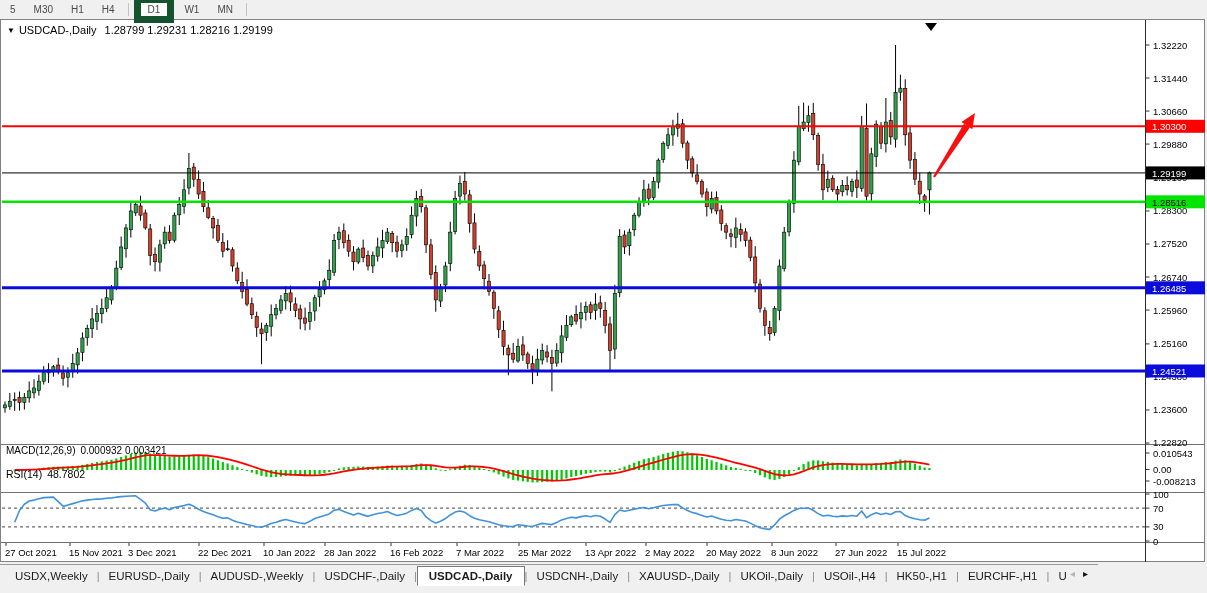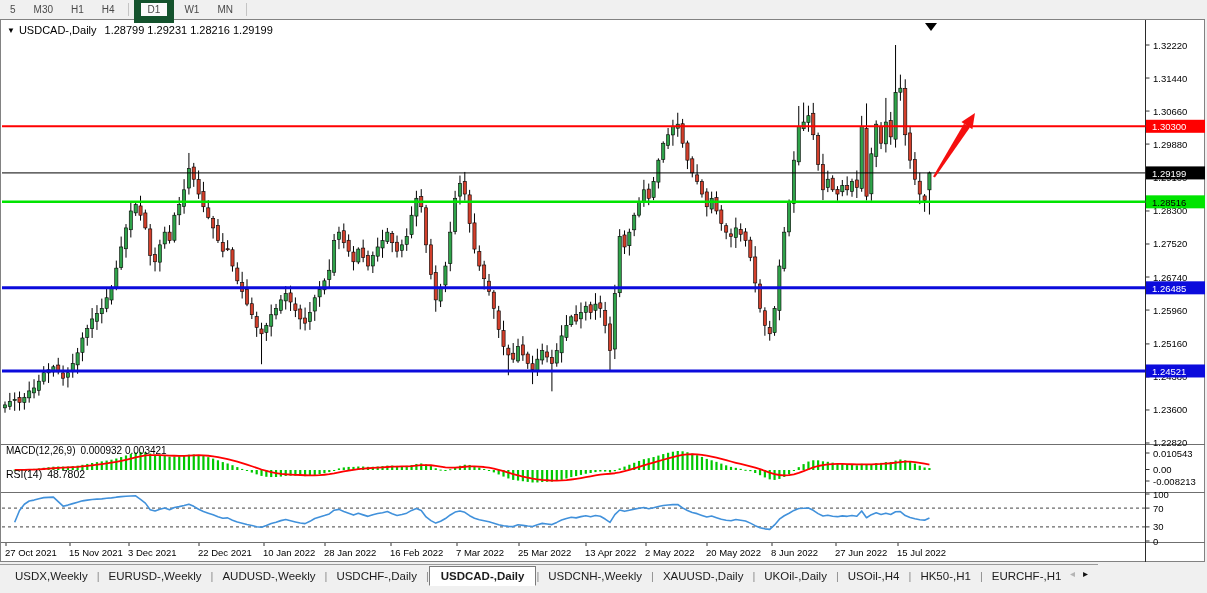--- a/index.html
+++ b/index.html
@@ -762,29 +762,29 @@
   </div>
 
   <div class="overlay" id="rsi-label">
     <span>RSI(14)</span><span class="ind-val">48.7802</span>
   </div>
 
   <div id="tab-bar">
     <div id="tab-row">
         <span class="tab">USDX,Weekly</span>
         <span class="tab-sep">|</span>
-        <span class="tab">EURUSD-,Weekly</span>
+        <span class="tab">EURUSD-,Daily</span>
         <span class="tab-sep">|</span>
         <span class="tab">AUDUSD-,Weekly</span>
         <span class="tab-sep">|</span>
         <span class="tab">USDCHF-,Daily</span>
         <span class="tab-sep">|</span>
         <span class="tab active">USDCAD-,Daily</span>
         <span class="tab-sep">|</span>
-        <span class="tab">USDCNH-,Weekly</span>
+        <span class="tab">USDCNH-,Daily</span>
         <span class="tab-sep">|</span>
         <span class="tab">XAUUSD-,Daily</span>
         <span class="tab-sep">|</span>
         <span class="tab">UKOil-,Daily</span>
         <span class="tab-sep">|</span>
         <span class="tab">USOil-,H4</span>
         <span class="tab-sep">|</span>
         <span class="tab">HK50-,H1</span>
         <span class="tab-sep">|</span>
         <span class="tab">EURCHF-,H1</span>

